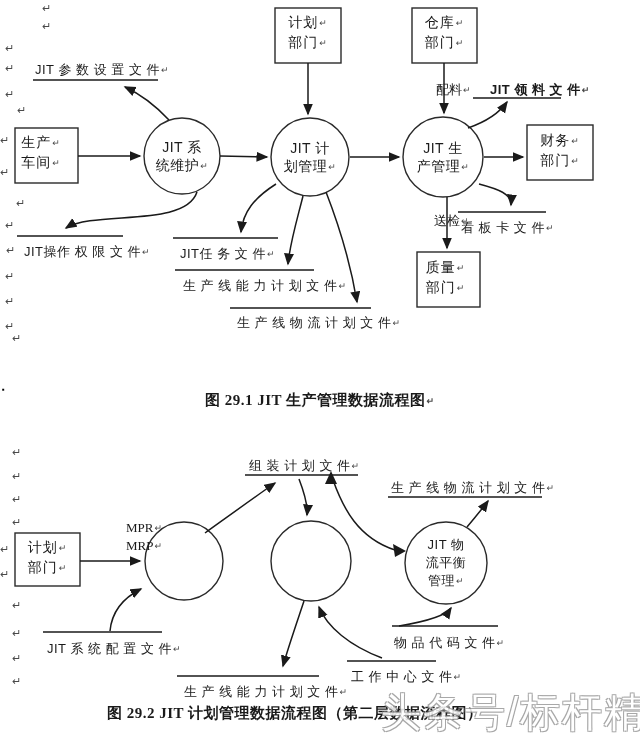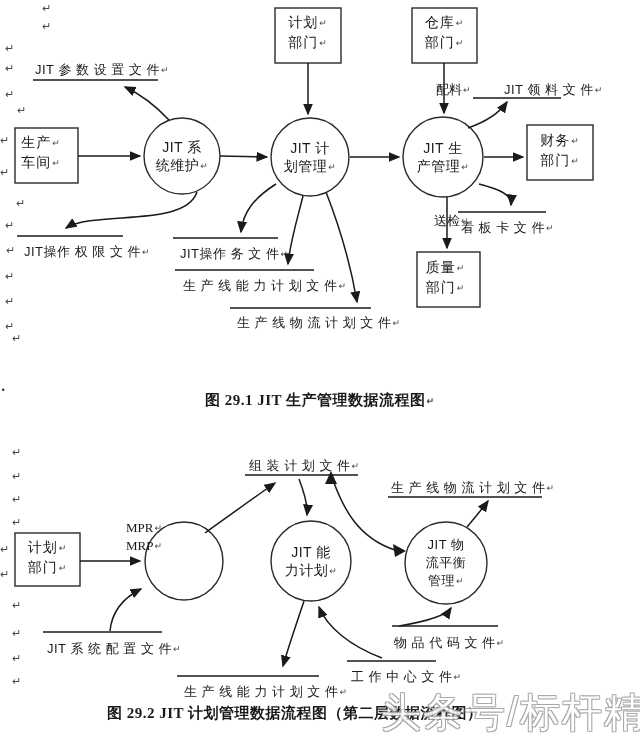--- a/index.html
+++ b/index.html
@@ -132,29 +132,29 @@
     <span>产管理</span><span class="rm">↵</span>
   </div>
 
   <div class="abs ds" style="left:35px;top:61px;">
     <span>JIT 参 数 设 置 文 件</span><span class="rm">↵</span>
   </div>
   <div class="abs ds" style="left:24px;top:243px;">
     <span>JIT操作 权 限 文 件</span><span class="rm">↵</span>
   </div>
   <div class="abs ds" style="left:180px;top:245px;">
-    <span>JIT操作 务 文 件</span><span class="rm">↵</span>
+    <span>JIT任 务 文 件</span><span class="rm">↵</span>
   </div>
   <div class="abs ds" style="left:183px;top:277px;">
     <span>生 产 线 能 力 计  划 文 件</span><span class="rm">↵</span>
   </div>
   <div class="abs ds" style="left:237px;top:314px;">
     <span>生 产 线 物 流 计  划 文 件</span><span class="rm">↵</span>
   </div>
-  <div class="abs ds" style="left:504px;top:81px;">
+  <div class="abs ds" style="left:490px;top:81px;font-weight:bold;">
     <span>JIT 领 料 文 件</span><span class="rm">↵</span>
   </div>
   <div class="abs ds" style="left:461px;top:219px;">
     <span>看 板 卡 文 件</span><span class="rm">↵</span>
   </div>
 
   <div class="abs flow" style="left:404px;top:81px;">
     <span>配料</span><span class="rm">↵</span>
   </div>
   <div class="abs flow" style="left:402px;top:212px;">
@@ -163,24 +163,20 @@
 
   <div class="abs caption serif" style="left:205px;top:391px;">
     <span>图 29.1 JIT 生产管理数据流程图</span><span class="rm">↵</span>
   </div>
 
   <div class="abs box-label" style="left:15px;top:538px;width:65px;">
     <span>计划</span><span class="rm">↵</span><br>
     <span>部门</span><span class="rm">↵</span>
   </div>
 
-  <div class="abs circle-label" style="left:271px;top:543px;width:80px;">
-    <span>JIT 能</span><br>
-    <span>力计划</span><span class="rm">↵</span>
-  </div>
   <div class="abs circle-label" style="left:406px;top:536px;width:80px;font-size:13px;">
     <span>JIT 物</span><br>
     <span>流平衡</span><br>
     <span>管理</span><span class="rm">↵</span>
   </div>
 
   <div class="abs ds" style="left:249px;top:457px;">
     <span>组 装 计 划 文 件</span><span class="rm">↵</span>
   </div>
   <div class="abs ds" style="left:391px;top:479px;">

